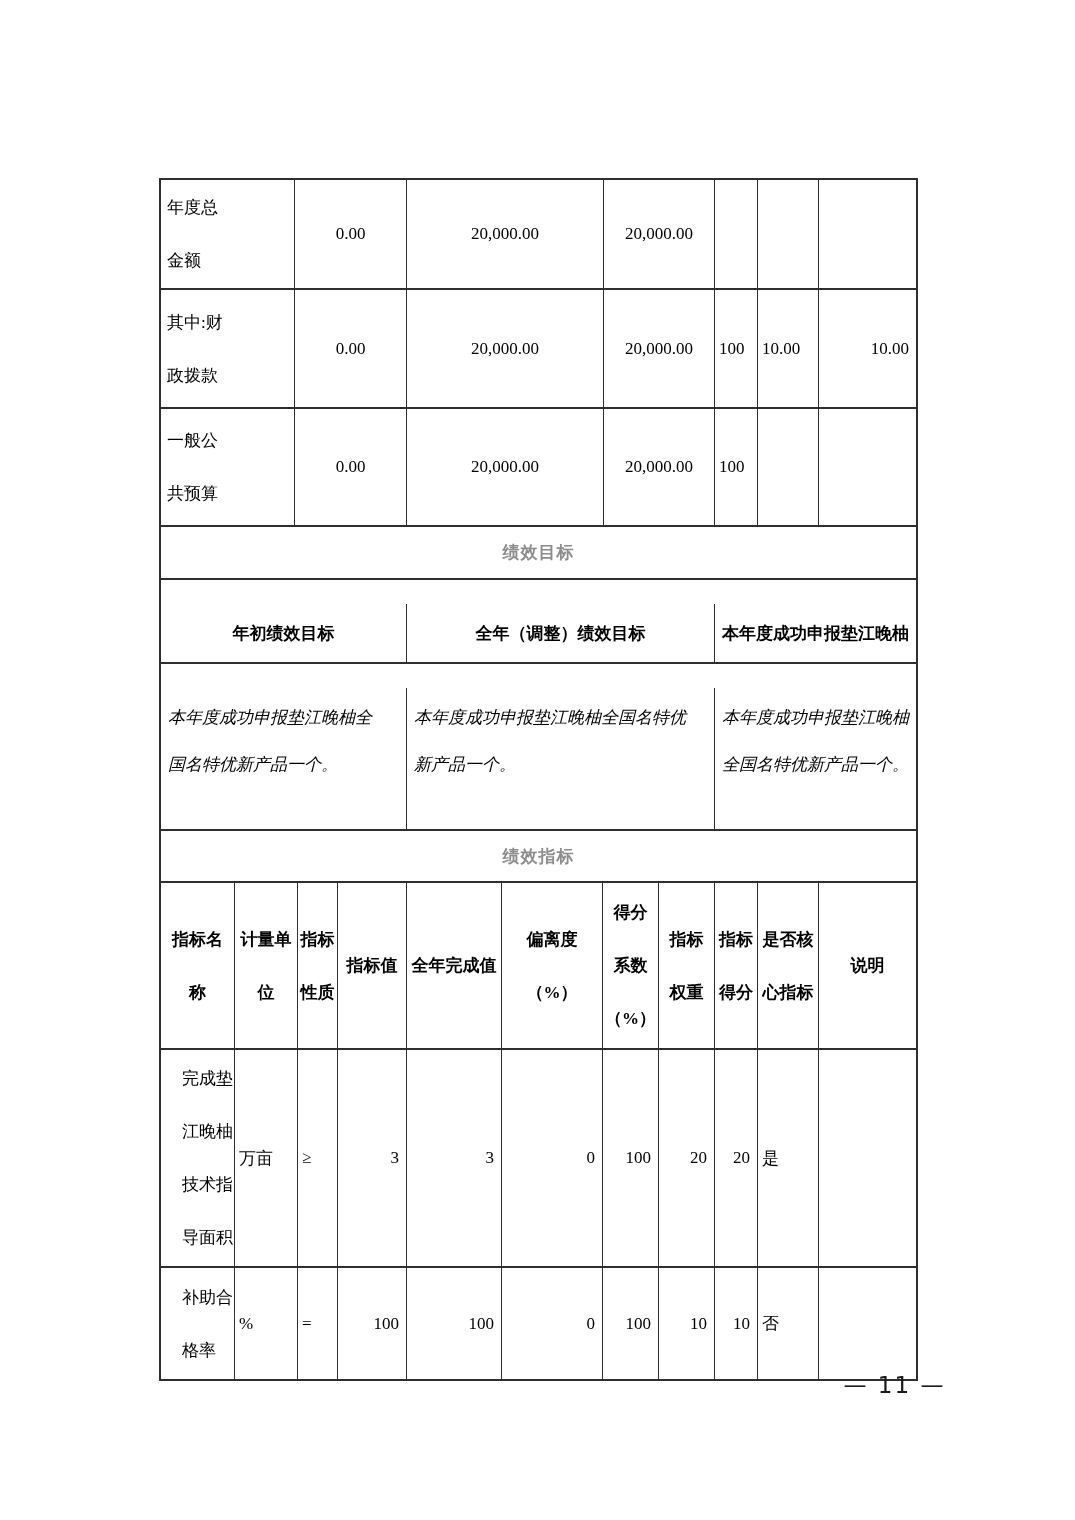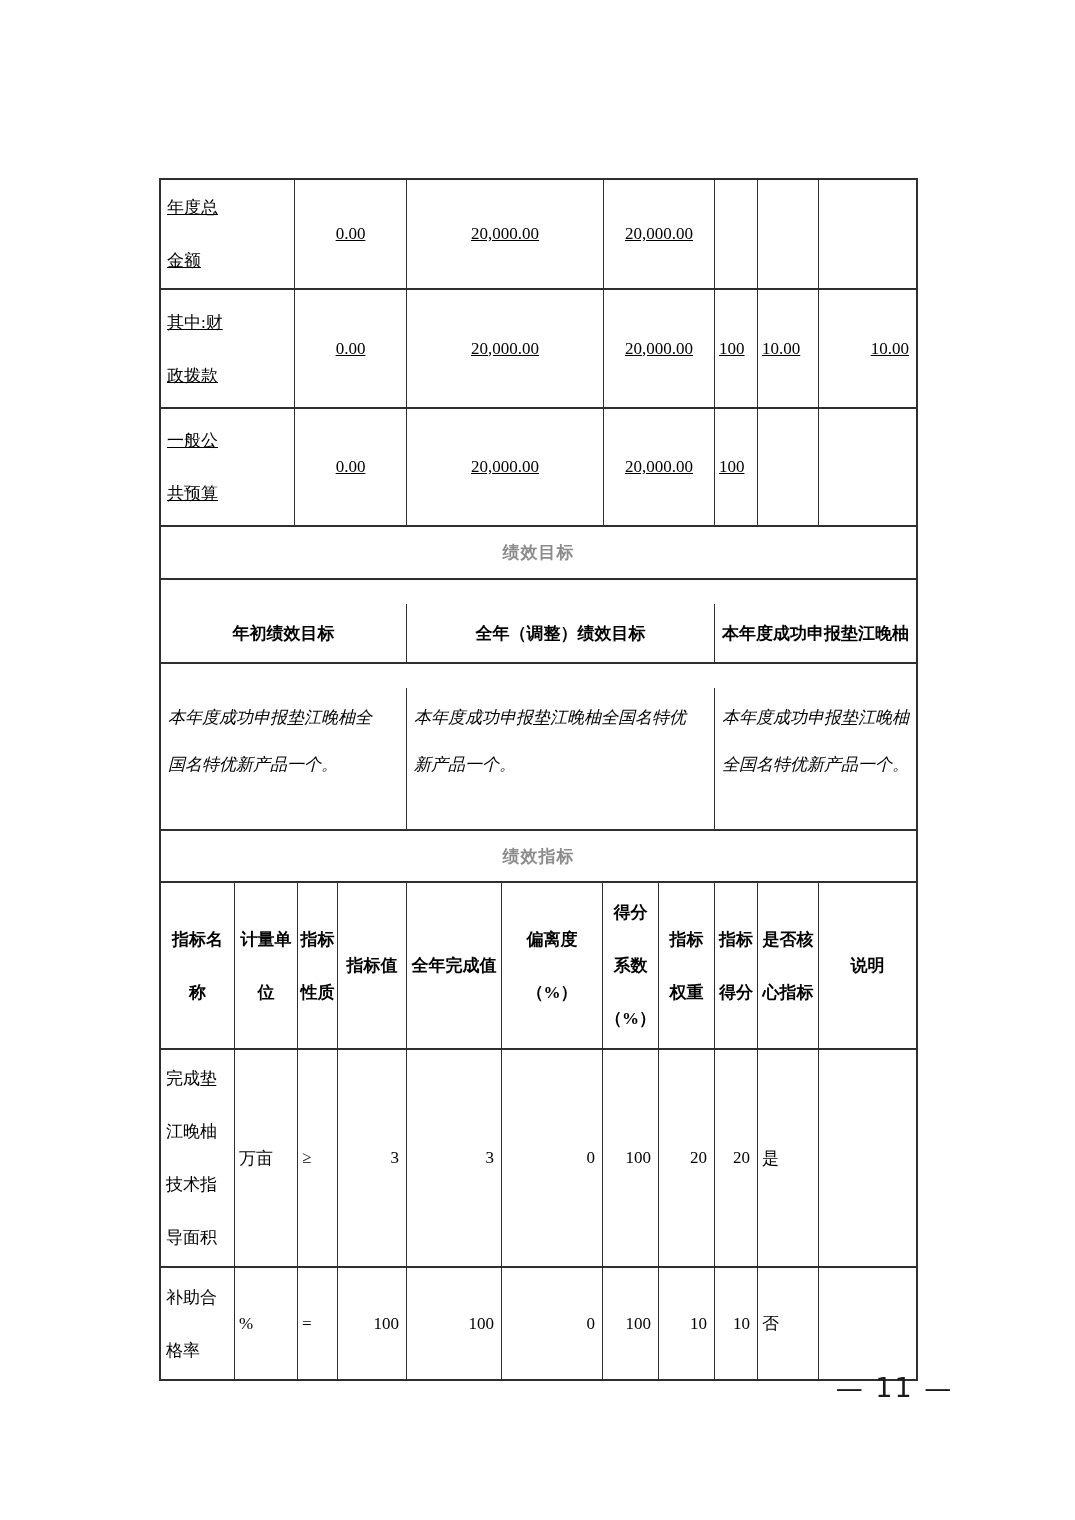--- a/index.html
+++ b/index.html
@@ -11,21 +11,21 @@
     color:#000000;
     overflow:hidden;
   }
   .doc-table {
     position:absolute; left:159px; top:178px;
     width:755px;
     border:2px solid #2f2f2f;
   }
   .row { display:grid; border-bottom:2px solid #2f2f2f; box-sizing:border-box; }
   .row:last-child { border-bottom:none; }
-  .g-fin  { grid-template-columns:134px 112px 197px 111px 43px 61px 97px;text-decoration:underline; }
+  .g-fin  { grid-template-columns:134px 112px 197px 111px 43px 61px 97px; }
   .g-goal { grid-template-columns:246px 308px 201px;margin-top:24px; }
   .g-ind  { grid-template-columns:74px 63px 40px 69px 95px 101px 56px 56px 43px 61px 97px; }
   .g-full { grid-template-columns:1fr; }
 
   .h-a1{height:110px}.h-a2{height:119px}.h-a3{height:118px}
   .h-ban1{height:53px}.h-bh{height:60px}.h-b1{height:143px}
   .h-ban2{height:52px}.h-ch{height:167px}.h-c1{height:218px}.h-c2{height:111px}
 
   .cell {
     border-right:1px solid #2f2f2f;
@@ -38,27 +38,27 @@
 
   .lbl      { line-height:53px; white-space:pre-line; padding-left:6px; }
   .num-c    { justify-content:center; }
   .num-l    { padding-left:4px; }
   .num-r    { justify-content:flex-end; padding-right:7px; }
   .banner   { justify-content:center; font-weight:bold; color:#8c8c8c; letter-spacing:1px; }
   .goal-head{ justify-content:center; font-weight:bold; }
   .goal-txt { align-items:flex-start; padding:6px 4px 0 7px; line-height:47px; white-space:pre-line;font-style:italic; }
   .ind-head { justify-content:center; text-align:center; font-weight:bold;
               line-height:53px; white-space:pre-line; }
-  .ind-lbl  { line-height:53px; white-space:pre-line; padding-left:5px; }
+  .ind-lbl  { line-height:53px; white-space:pre-line; padding-left:5px;margin-left:16px; }
 
   .pageno {
     position:absolute; top:1372px; left:812px; width:165px;
     text-align:center;
     font-family:"DejaVu Sans","Liberation Sans",sans-serif;
-    font-size:27px; color:#1a1a1a;
+    font-size:23px; color:#1a1a1a;
     letter-spacing:2px;
   }
 </style>
 </head>
 <body>
 
 <div class="page">
   <div class="doc-table">
 
     <div class="row g-fin h-a1">

